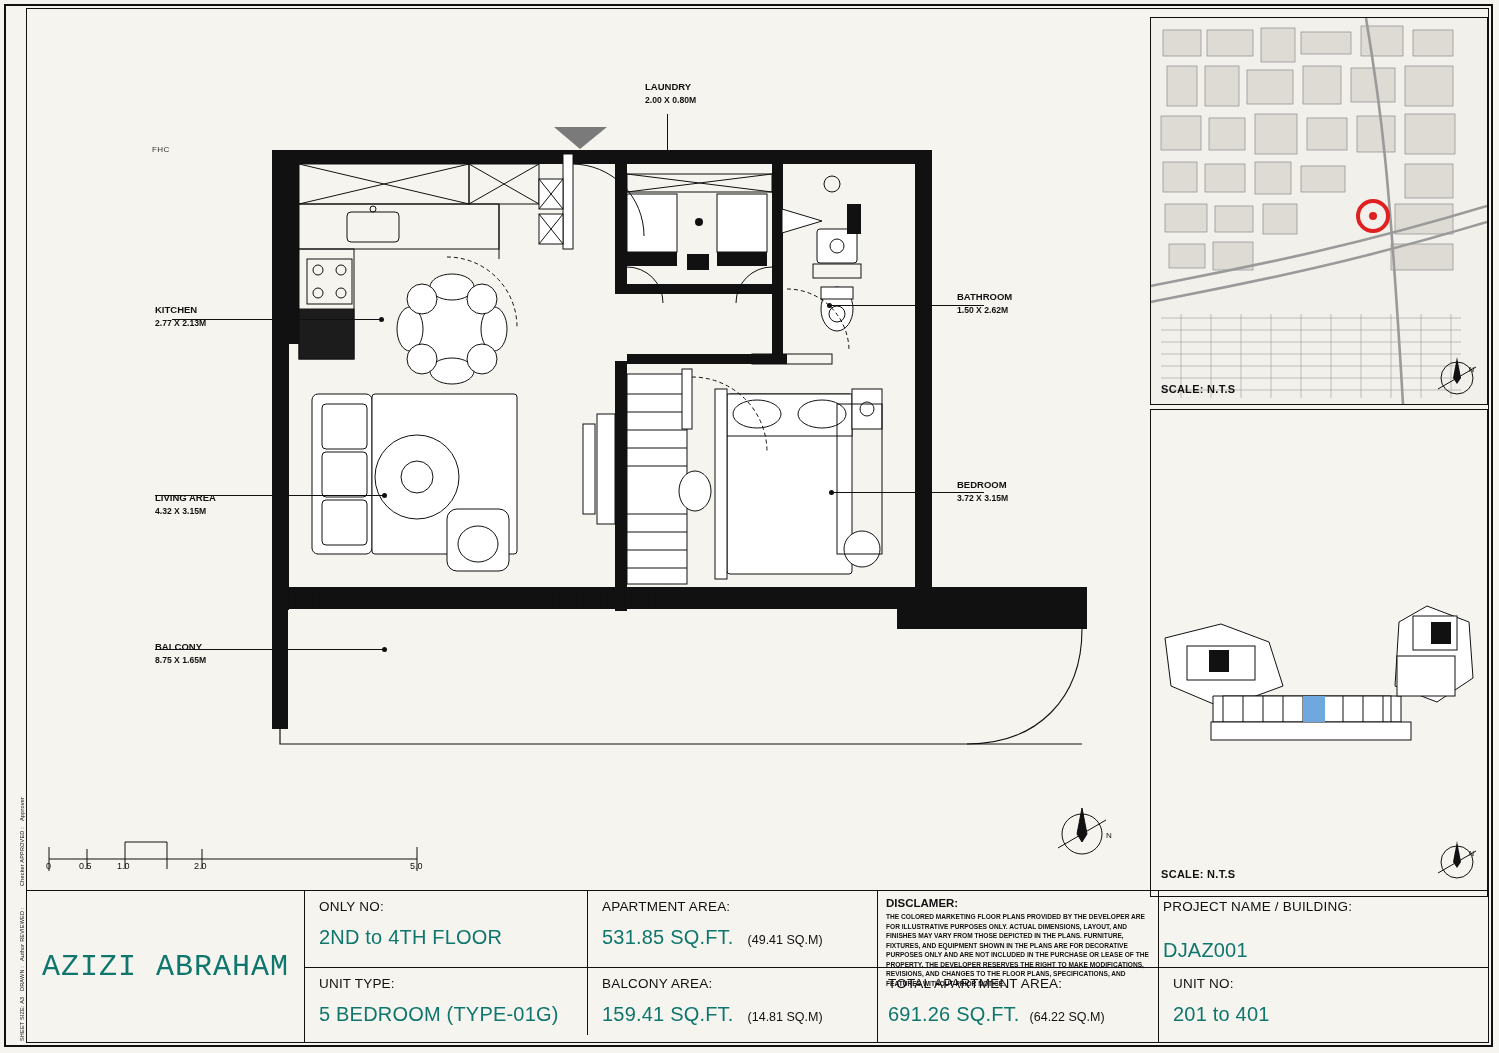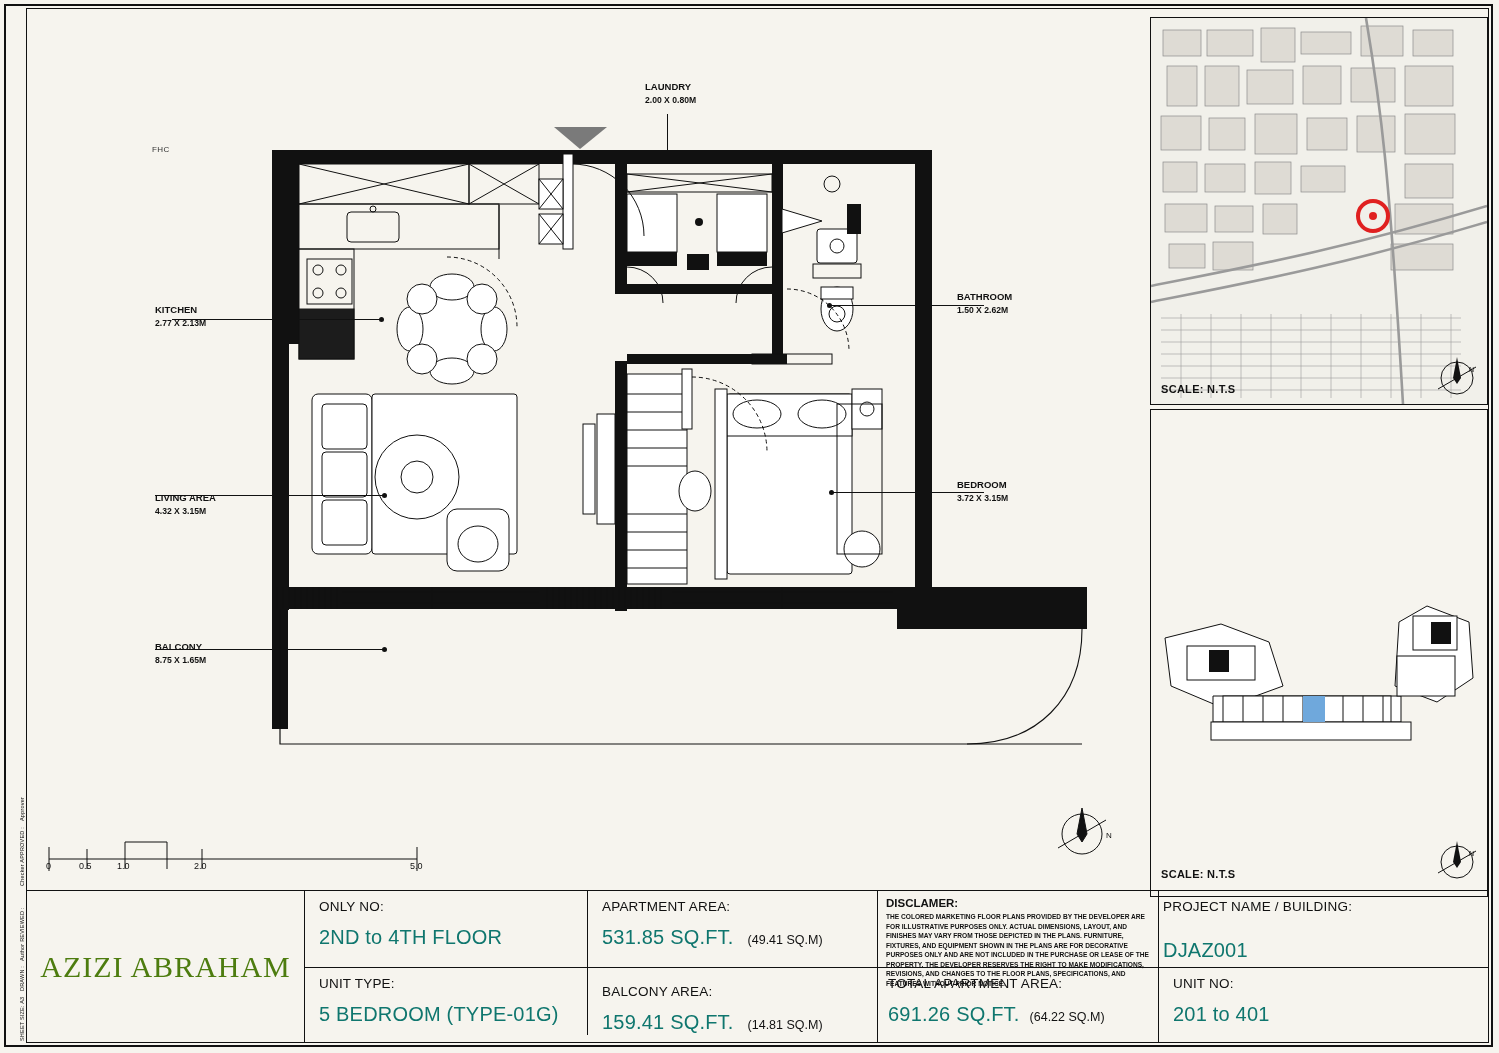--- a/index.html
+++ b/index.html
@@ -21,21 +21,21 @@
   .key-box{position:absolute;left:0;top:392px;width:338px;height:488px;border:1px solid #111;box-sizing:border-box;background:#f6f4ee;overflow:hidden;}
   .scale-lbl{position:absolute;font-size:11px;font-weight:bold;color:#111;letter-spacing:.3px;}
 
   
   .title-block{position:absolute;left:27px;top:890px;width:1461px;height:152px;border-top:1px solid #111;box-sizing:border-box;}
   .tb-cell{position:absolute;box-sizing:border-box;border-left:1px solid #111;}
   .tb-row2{border-top:1px solid #111;}
   .tb-label{font-size:13.5px;color:#111;letter-spacing:.2px;}
   .tb-value{font-size:20px;color:#0f766e;letter-spacing:.2px;}
   .tb-sub{font-size:12.5px;color:#111;}
-  .brand{font-size:30px;letter-spacing:1px;color:#4d7c0f;font-family:Liberation Serif, serif;}
+  .brand{font-size:30px;letter-spacing:1px;color:#0f766e;font-family:Liberation Mono, monospace;}
 
   .disc-title{font-size:11.5px;font-weight:bold;color:#111;}
   .disc-body{font-size:6.6px;line-height:1.45;color:#111;font-weight:bold;}
   .room-label{position:absolute;font-size:9.5px;font-weight:bold;color:#111;line-height:1.35;white-space:nowrap;}
   .room-label .dim{font-weight:bold;font-size:8.6px;}
   .leader{position:absolute;background:#111;height:1px;}
   .dot{position:absolute;width:5px;height:5px;border-radius:50%;background:#111;}
   .fhc{position:absolute;font-size:8px;color:#333;letter-spacing:.4px;}
 
   svg{display:block;}
@@ -425,21 +425,21 @@
       <div class="tb-value" style="margin-top:12px;">5 BEDROOM (TYPE-01G)</div>
     </div>
 
     <div class="tb-cell" style="left:560px; top:0; width:290px; height:76px; padding:8px 14px;">
       <div class="tb-label">APARTMENT AREA:</div>
       <div style="margin-top:12px; display:flex; align-items:baseline; gap:14px;">
         <span class="tb-value">531.85 SQ.FT.</span>
         <span class="tb-sub">(49.41 SQ.M)</span>
       </div>
     </div>
-    <div class="tb-cell tb-row2" style="left:560px; top:76px; width:290px; height:68px; padding:16px 14px;">
+    <div class="tb-cell tb-row2" style="left:560px; top:76px; width:290px; height:68px; padding:8px 14px;">
       <div class="tb-label">BALCONY AREA:</div>
       <div style="margin-top:12px; display:flex; align-items:baseline; gap:14px;">
         <span class="tb-value">159.41 SQ.FT.</span>
         <span class="tb-sub">(14.81 SQ.M)</span>
       </div>
     </div>
 
     <div class="tb-cell" style="left:850px; top:0; width:281px; height:76px; padding:6px 8px;">
       <div class="disc-title">DISCLAMER:</div>
       <div class="disc-body" style="margin-top:3px;">THE COLORED MARKETING FLOOR PLANS PROVIDED BY THE DEVELOPER ARE FOR ILLUSTRATIVE PURPOSES ONLY. ACTUAL DIMENSIONS, LAYOUT, AND FINISHES MAY VARY FROM THOSE DEPICTED IN THE PLANS. FURNITURE, FIXTURES, AND EQUIPMENT SHOWN IN THE PLANS ARE FOR DECORATIVE PURPOSES ONLY AND ARE NOT INCLUDED IN THE PURCHASE OR LEASE OF THE PROPERTY. THE DEVELOPER RESERVES THE RIGHT TO MAKE MODIFICATIONS, REVISIONS, AND CHANGES TO THE FLOOR PLANS, SPECIFICATIONS, AND FEATURES WITHOUT PRIOR NOTICE.</div>

